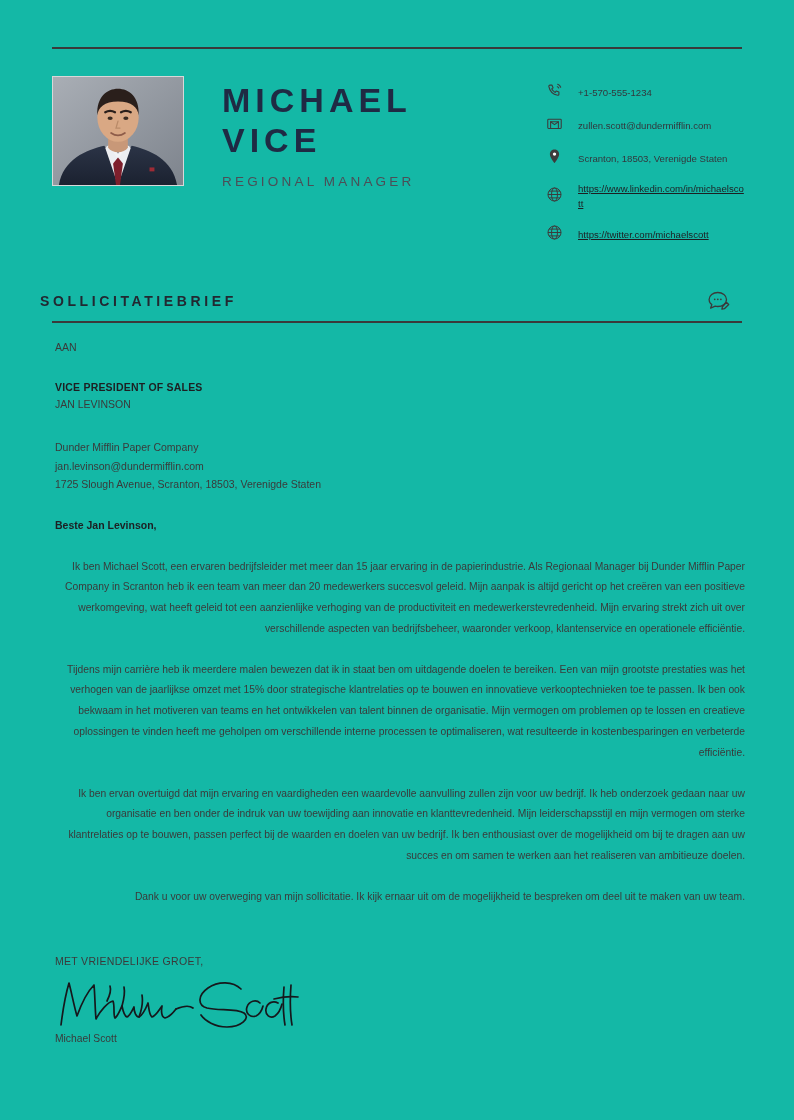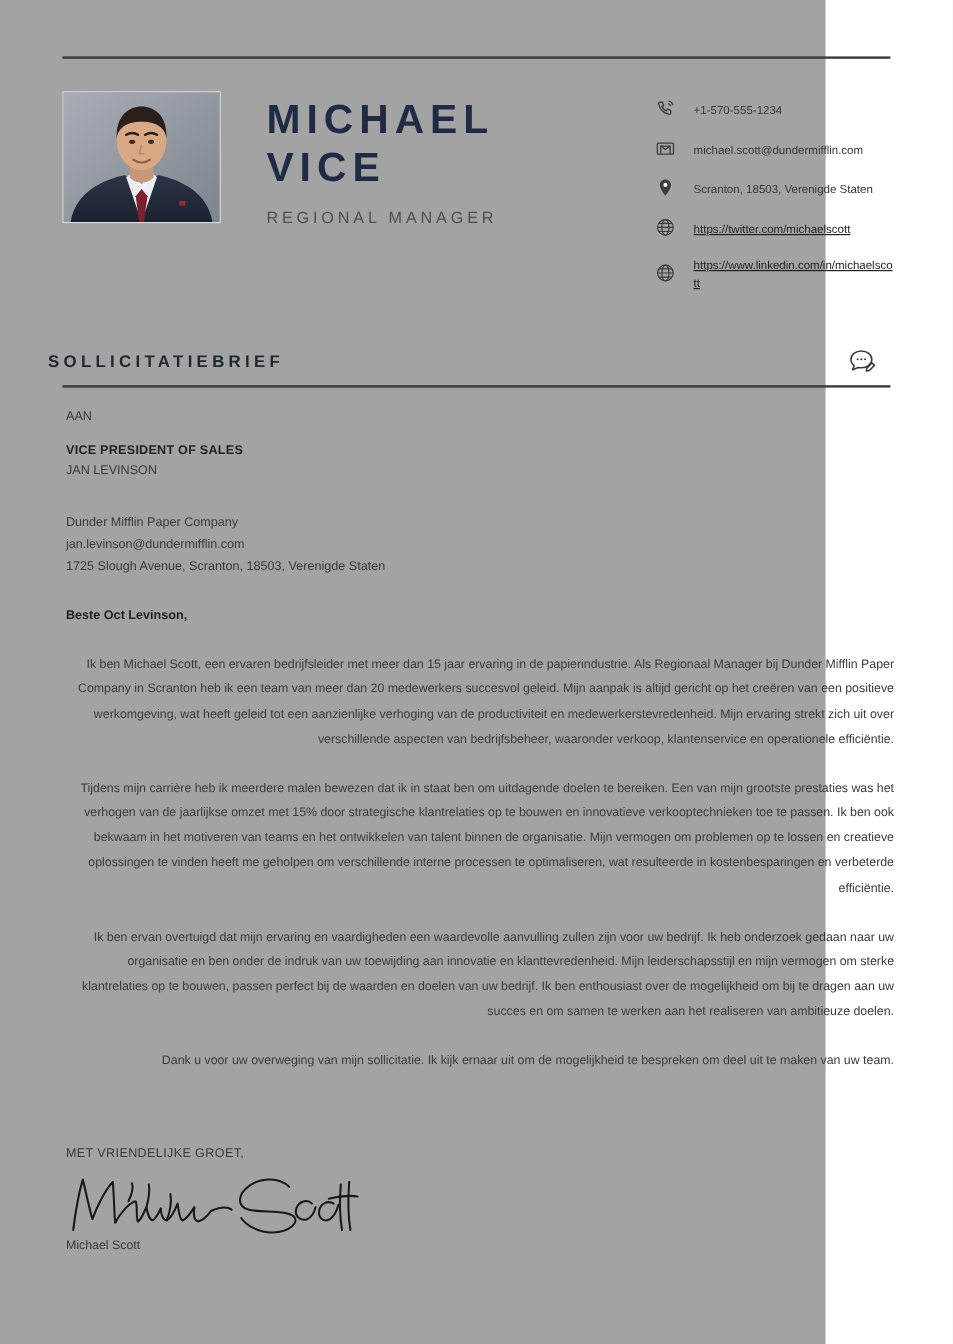--- a/index.html
+++ b/index.html
@@ -10,23 +10,23 @@
   body {
     width: 794px;
     height: 1120px;
     font-family: "Liberation Sans", sans-serif;
     color: #2e2e2e;
     -webkit-font-smoothing: antialiased;
   }
 
   .page {
     position: relative;
-    width: 688px;
+    width: 794px;
     height: 1120px;
-    background: #a3a3a3;
+    background: #14b8a6;
     box-sizing: border-box;
   }
 
   
   .top-rule {
     position: absolute;
     left: 52px;
     top: 47px;
     width: 690px;
     height: 2px;
@@ -137,21 +137,21 @@
   
   .letter {
     position: absolute;
     left: 55px;
     top: 341px;
     width: 690px;
   }
   .lbl-aan {
     font-size: 10.5px;
     color: #3a3a3a;
-    margin-bottom: 16px;
+    margin-bottom: 28px;
   }
   .recipient-title {
     font-size: 10.5px;
     font-weight: bold;
     color: #1d1f22;
     letter-spacing: .2px;
     margin-bottom: 5px;
   }
   .recipient-name {
     font-size: 10.5px;
@@ -274,53 +274,53 @@
     </div>
 
     <div class="contact-row">
       <span class="contact-icon">
         <svg viewBox="0 0 24 24" fill="none" stroke="currentColor" stroke-width="1.5" stroke-linecap="round" stroke-linejoin="round">
           <rect x="2.5" y="6" width="19" height="13" rx="1.2"></rect>
           <path d="M6.5 18V9.5h11V18"></path>
           <path d="M6.5 9.5L12 13.6l5.5-4.1"></path>
         </svg>
       </span>
-      <span class="contact-text">michael.scott@dundermifflin.com</span>
+      <span class="contact-text">zullen.scott@dundermifflin.com</span>
     </div>
 
     <div class="contact-row">
       <span class="contact-icon">
         <svg viewBox="0 0 24 24" fill="currentColor">
           <path d="M12 2.2c-3.6 0-6.5 2.9-6.5 6.5 0 4.9 6.5 12.6 6.5 12.6s6.5-7.7 6.5-12.6c0-3.6-2.9-6.5-6.5-6.5z"></path>
           <circle cx="12" cy="8.6" r="2.4" fill="#ffffff"></circle>
         </svg>
       </span>
       <span class="contact-text">Scranton, 18503, Verenigde Staten</span>
     </div>
 
     <div class="contact-row">
       <span class="contact-icon">
         <svg viewBox="0 0 24 24" fill="none" stroke="currentColor" stroke-width="1.4">
           <circle cx="12" cy="12" r="9.2"></circle>
           <ellipse cx="12" cy="12" rx="4.2" ry="9.2"></ellipse>
           <path d="M2.8 12h18.4M4.3 7.2h15.4M4.3 16.8h15.4"></path>
         </svg>
       </span>
-      <span class="contact-text link">https://twitter.com/michaelscott</span>
+      <span class="contact-text link">https://www.linkedin.com/in/michaelscott</span>
     </div>
 
     <div class="contact-row">
       <span class="contact-icon">
         <svg viewBox="0 0 24 24" fill="none" stroke="currentColor" stroke-width="1.4">
           <circle cx="12" cy="12" r="9.2"></circle>
           <ellipse cx="12" cy="12" rx="4.2" ry="9.2"></ellipse>
           <path d="M2.8 12h18.4M4.3 7.2h15.4M4.3 16.8h15.4"></path>
         </svg>
       </span>
-      <span class="contact-text link">https://www.linkedin.com/in/michaelscott</span>
+      <span class="contact-text link">https://twitter.com/michaelscott</span>
     </div>
   </div>
 
   <div class="section-title-wrap">
     <div class="section-title">SOLLICITATIEBRIEF</div>
     <div class="section-icon">
       <svg viewBox="0 0 24 24" fill="none" stroke="currentColor" stroke-width="1.3" stroke-linecap="round" stroke-linejoin="round">
         <path d="M4.3 14.2a6.6 6.6 0 0 1-1.2-3.7c0-3.9 3.9-7 8.7-7s8.7 3.1 8.7 7-3.9 7-8.7 7a11 11 0 0 1-2.6-.3l-4.6 2 1.2-3.6z"></path>
         <circle cx="8.7" cy="10.3" r=".85" fill="currentColor" stroke="none"></circle>
         <circle cx="11.8" cy="10.3" r=".85" fill="currentColor" stroke="none"></circle>
@@ -335,21 +335,21 @@
     <div class="lbl-aan">AAN</div>
     <div class="recipient-title">VICE PRESIDENT OF SALES</div>
     <div class="recipient-name">JAN LEVINSON</div>
 
     <div class="recipient-meta">
       <div>Dunder Mifflin Paper Company</div>
       <div>jan.levinson@dundermifflin.com</div>
       <div>1725 Slough Avenue, Scranton, 18503, Verenigde Staten</div>
     </div>
 
-    <div class="salutation">Beste Oct Levinson,</div>
+    <div class="salutation">Beste Jan Levinson,</div>
 
     <p class="para">Ik ben Michael Scott, een ervaren bedrijfsleider met meer dan 15 jaar ervaring in de papierindustrie. Als Regionaal Manager bij Dunder Mifflin Paper Company in Scranton heb ik een team van meer dan 20 medewerkers succesvol geleid. Mijn aanpak is altijd gericht op het creëren van een positieve werkomgeving, wat heeft geleid tot een aanzienlijke verhoging van de productiviteit en medewerkerstevredenheid. Mijn ervaring strekt zich uit over verschillende aspecten van bedrijfsbeheer, waaronder verkoop, klantenservice en operationele efficiëntie.</p>
     <p class="para">Tijdens mijn carrière heb ik meerdere malen bewezen dat ik in staat ben om uitdagende doelen te bereiken. Een van mijn grootste prestaties was het verhogen van de jaarlijkse omzet met 15% door strategische klantrelaties op te bouwen en innovatieve verkooptechnieken toe te passen. Ik ben ook bekwaam in het motiveren van teams en het ontwikkelen van talent binnen de organisatie. Mijn vermogen om problemen op te lossen en creatieve oplossingen te vinden heeft me geholpen om verschillende interne processen te optimaliseren, wat resulteerde in kostenbesparingen en verbeterde efficiëntie.</p>
     <p class="para">Ik ben ervan overtuigd dat mijn ervaring en vaardigheden een waardevolle aanvulling zullen zijn voor uw bedrijf. Ik heb onderzoek gedaan naar uw organisatie en ben onder de indruk van uw toewijding aan innovatie en klanttevredenheid. Mijn leiderschapsstijl en mijn vermogen om sterke klantrelaties op te bouwen, passen perfect bij de waarden en doelen van uw bedrijf. Ik ben enthousiast over de mogelijkheid om bij te dragen aan uw succes en om samen te werken aan het realiseren van ambitieuze doelen.</p>
     <p class="para">Dank u voor uw overweging van mijn sollicitatie. Ik kijk ernaar uit om de mogelijkheid te bespreken om deel uit te maken van uw team.</p>
   </div>
 
   <div class="signoff">
     <div class="signoff-label">MET VRIENDELIJKE GROET,</div>
     <div class="signature">

